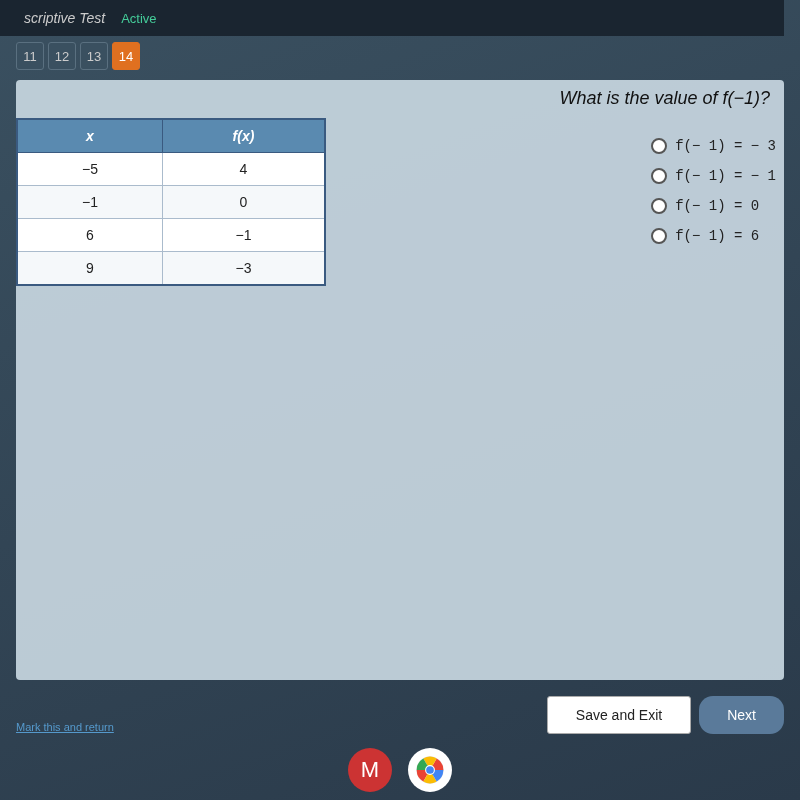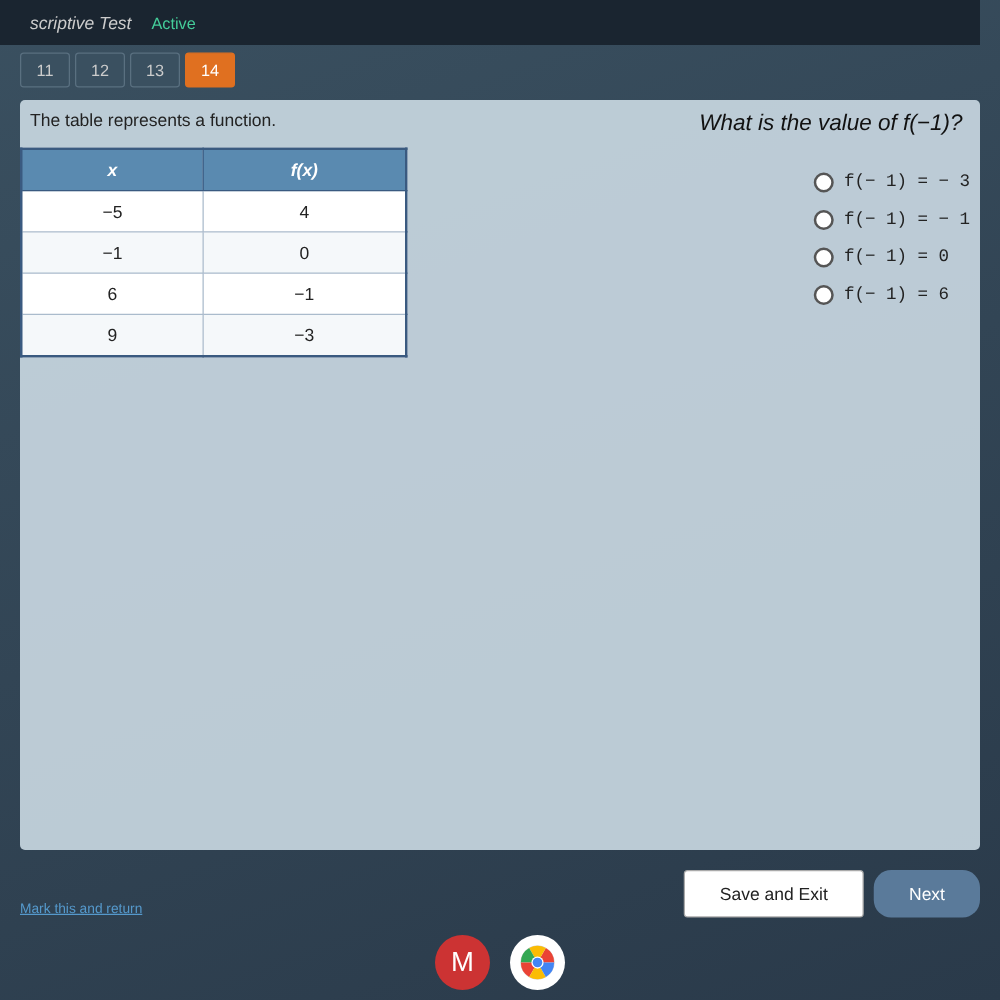--- a/index.html
+++ b/index.html
@@ -47,21 +47,21 @@
     
     .nav-tabs {
       position: absolute;
       top: 42px;
       left: 16px;
       display: flex;
       gap: 4px;
     }
 
     .nav-tab {
-      width: 40px;
+      width: 28px;
       height: 28px;
       background: #3a5060;
       border: 1px solid #5a7080;
       color: #ccc;
       display: flex;
       align-items: center;
       justify-content: center;
       font-size: 13px;
       cursor: pointer;
       border-radius: 3px;
@@ -271,21 +271,20 @@
     <div class="nav-tab">
       <span>13</span>
     </div>
     <div class="nav-tab active">
       <span>14</span>
     </div>
   </div>
 
   <div class="main-content"></div>
 
-  <div class="question-text">The table represents a function.</div>
 
   <div class="question-header">
     <span>What is the value of f(−1)?</span>
   </div>
 
   <div class="table-container">
     <table class="func-table">
       <thead>
         <tr>
           <th><em>x</em></th>

